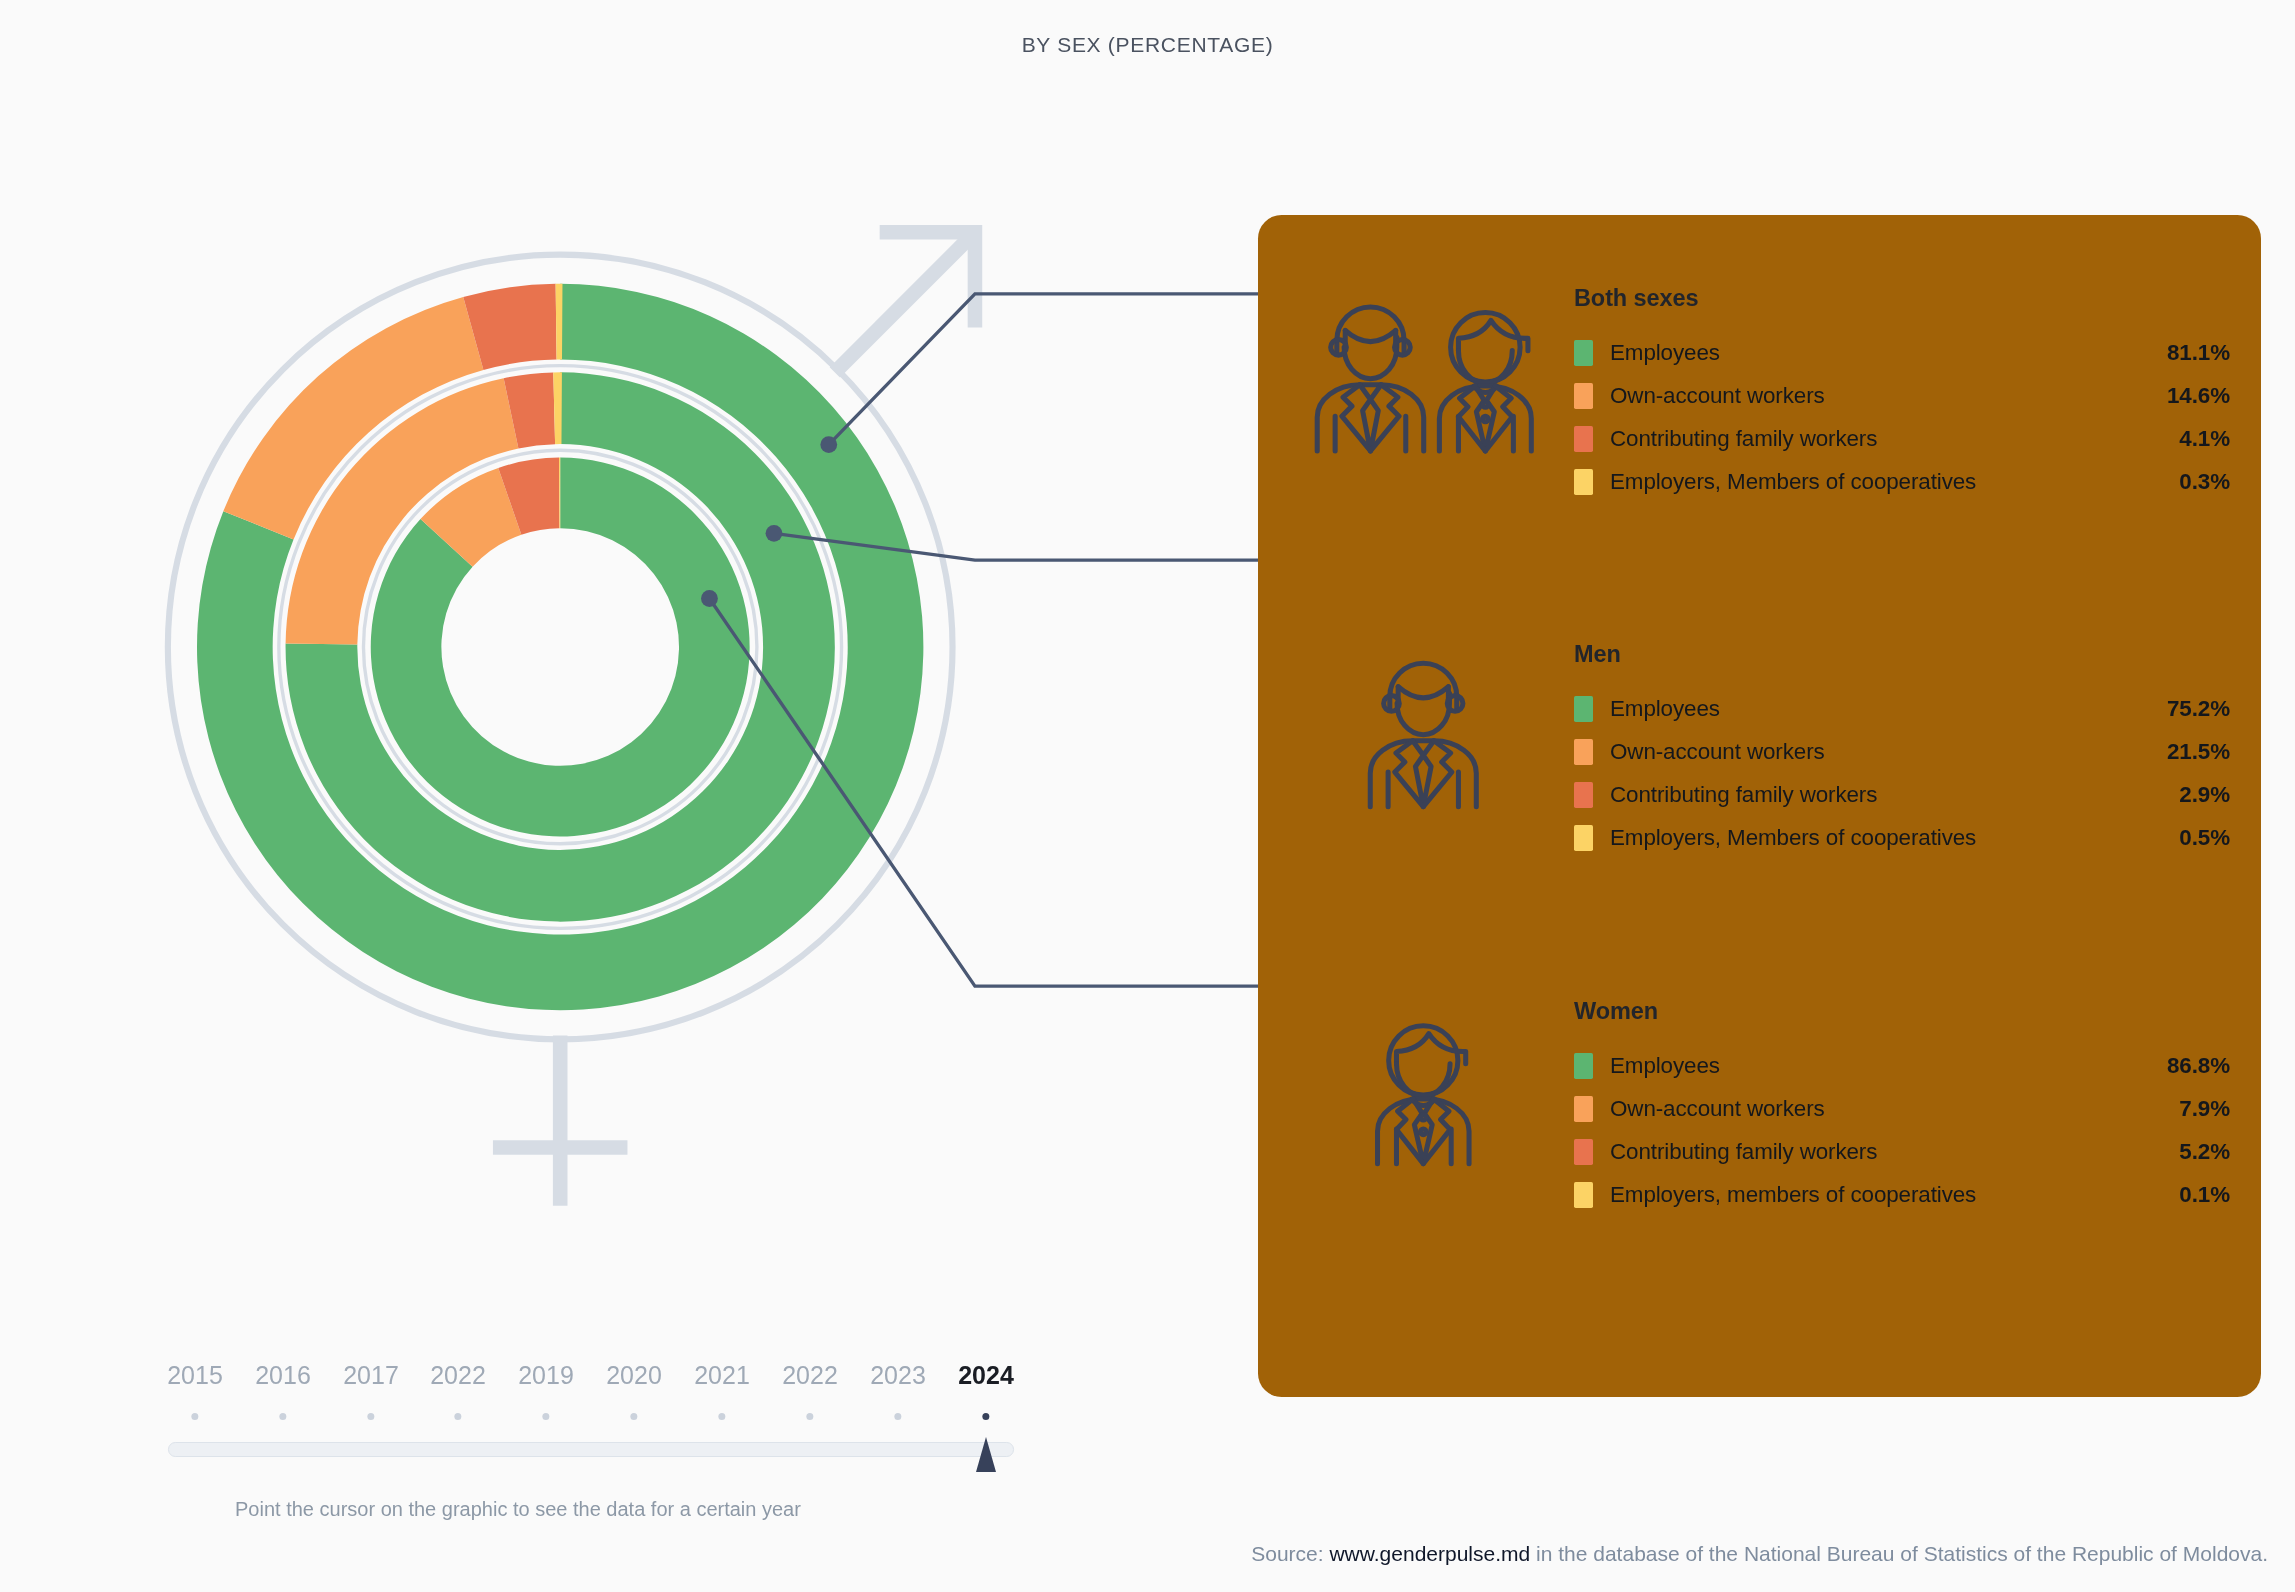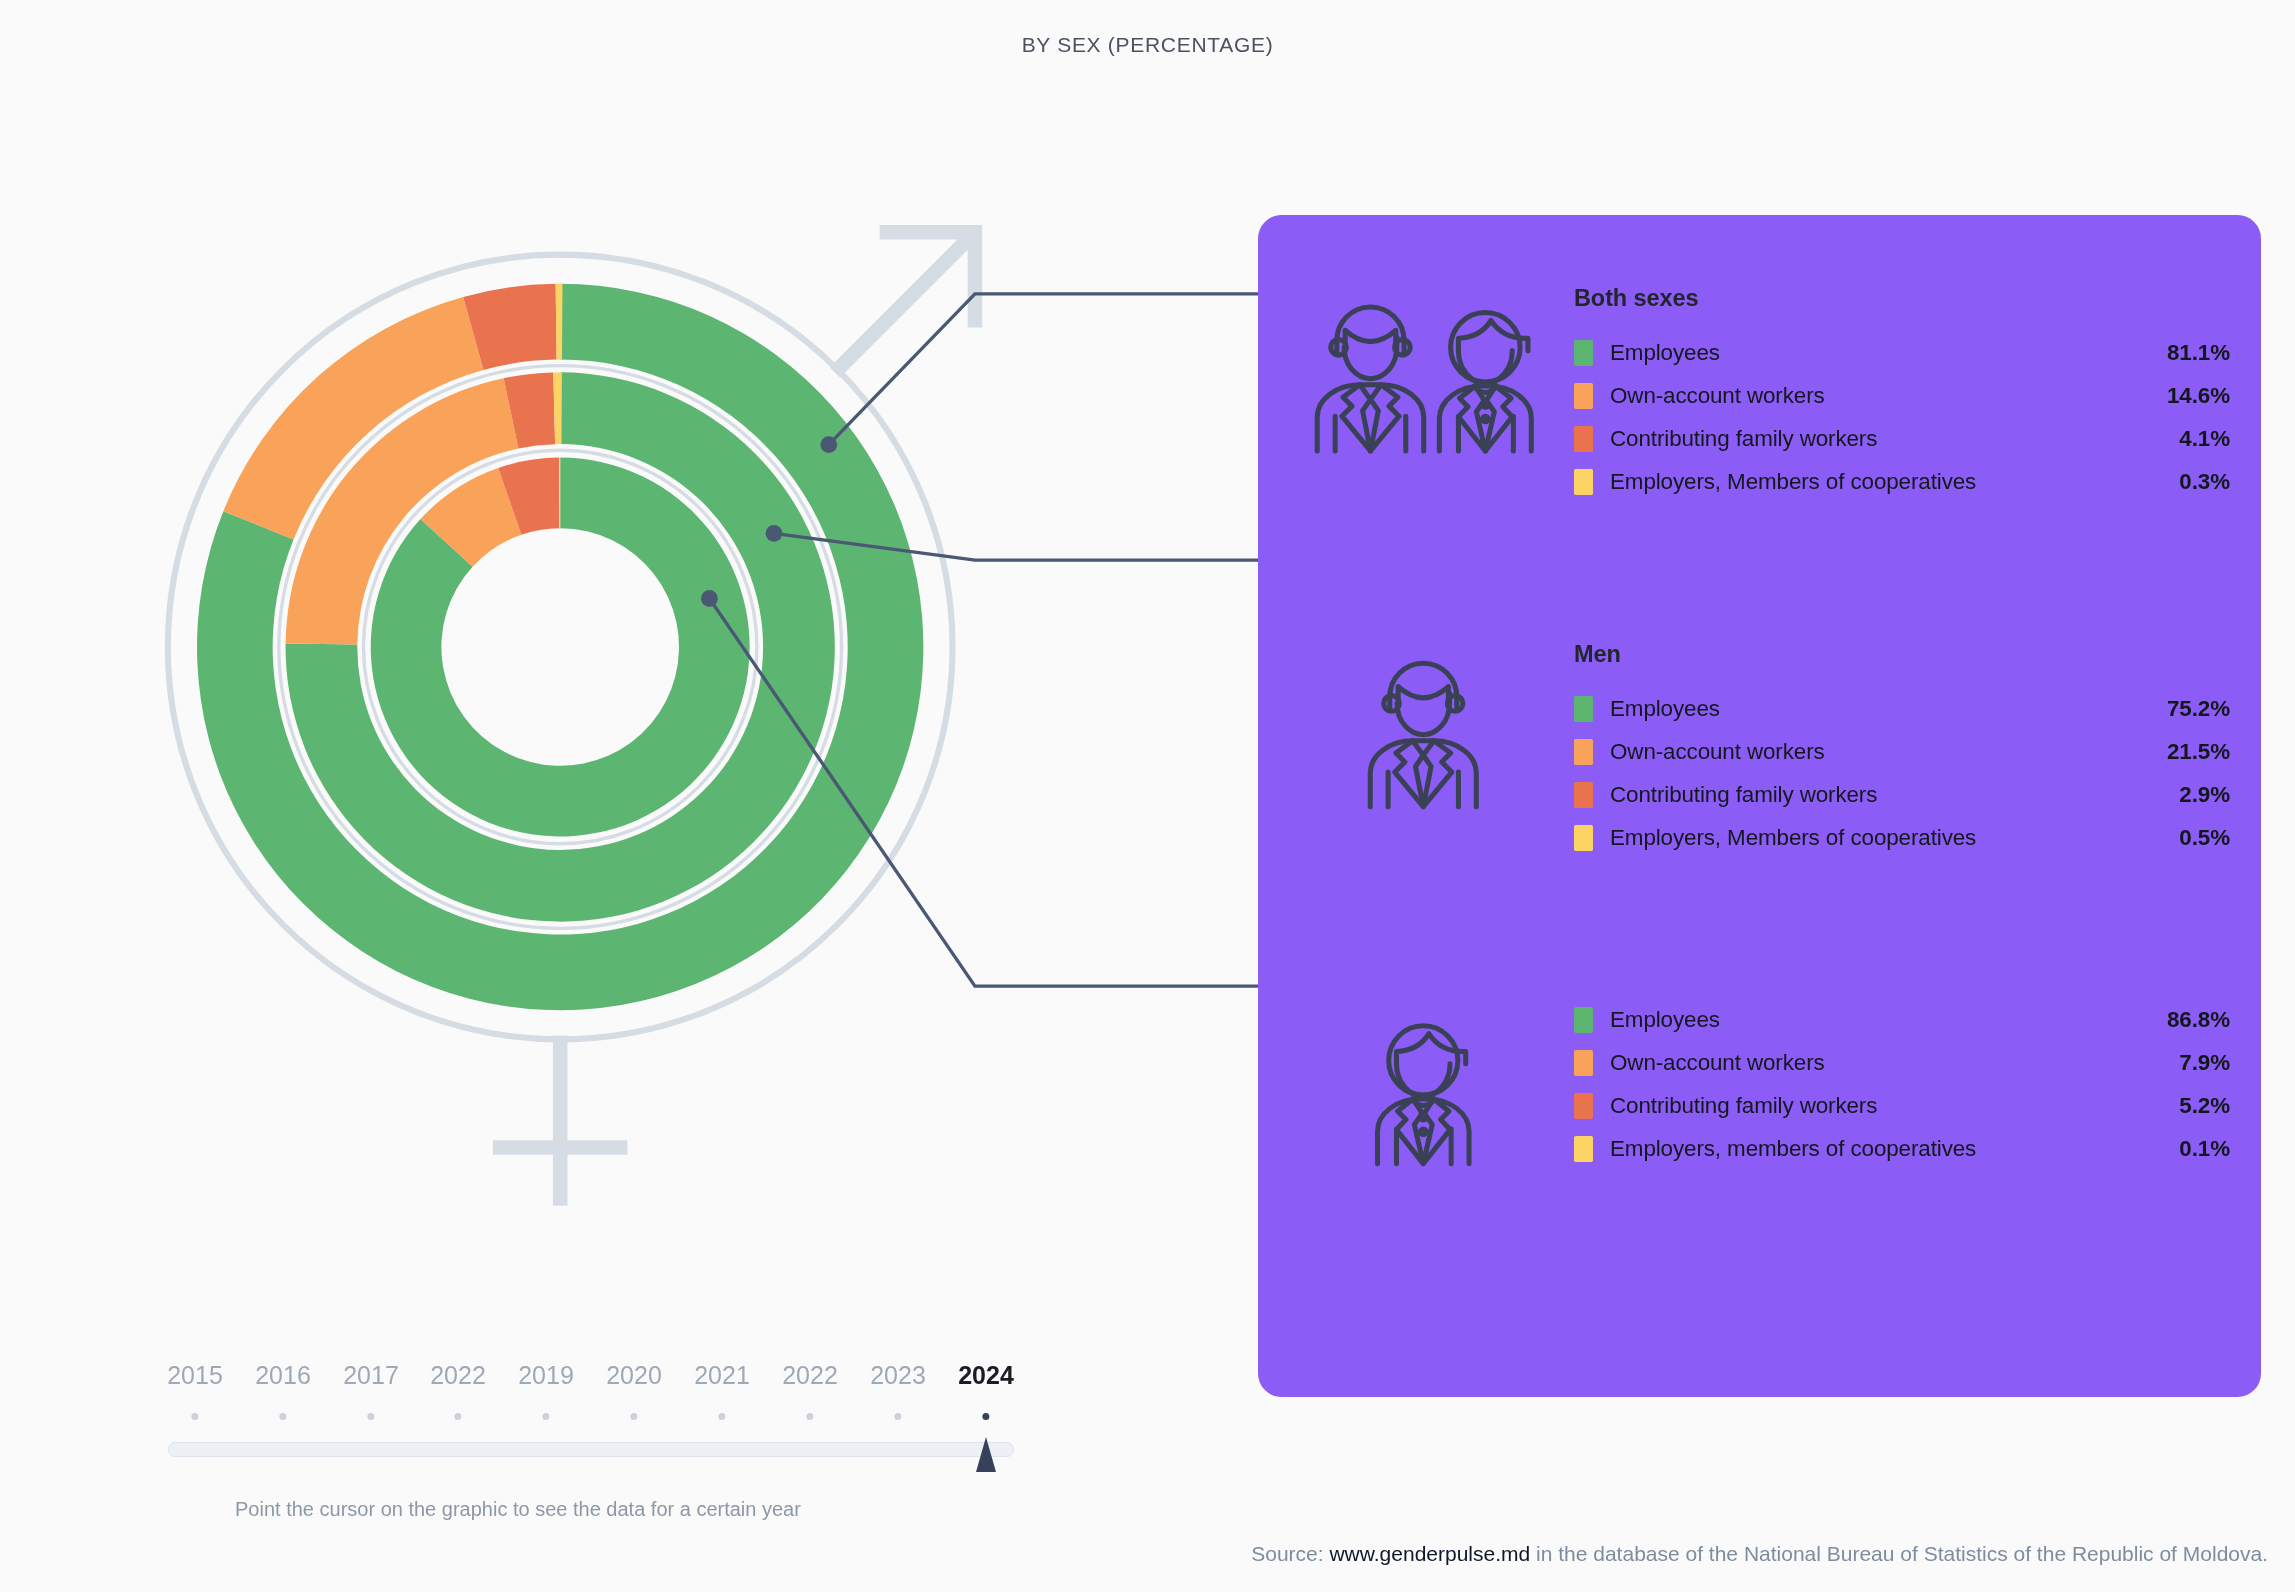--- a/index.html
+++ b/index.html
@@ -24,21 +24,21 @@
   }
 
   
   #chart-area { position: absolute; left: 95px; top: 179px; width: 1177px; height: 1177px; }
   #donut-svg { position: absolute; left: 0; top: 0; }
 
   
   #legend-panel {
     position: absolute; left: 1258px; top: 215px;
     width: 1003px; height: 1182px;
-    background: #8b5cf6; border-radius: 23.5px;
+    background: #a16207; border-radius: 23.5px;
   }
   .legend-group { position: absolute; left: 0; width: 1003px; }
   #group-0 { top: 70px; }
   #group-1 { top: 426px; }
   #group-2 { top: 783px; }
 
   .group-icon { position: absolute; left: 48px; top: 5.6px; }
   .group-body { position: absolute; left: 316px; top: 0; width: 656px; }
   .group-title {
     font-size: 23.5px; font-weight: 700; color: #22252B;
@@ -251,20 +251,21 @@
           <path d="M26 285 v-58 a76 58 0 0 1 76 -58 h12 a76 58 0 0 1 76 58 v58"></path>
           <path d="M88 169 a22 20 0 0 0 40 0"></path>
           <path d="M90 169 l16 26 l-14 20 l16 70 M126 169 l-16 26 l14 20 l-16 70"></path>
           <path d="M90 169 l-28 22 l15 15 l-17 18 l48 61 M126 169 l28 22 l-15 15 l17 18 l-48 61"></path>
           <circle cx="108" cy="202" r="5"></circle>
             <circle cx="108" cy="228" r="5"></circle>
           <path d="M60 285 v-62 M158 285 v-62"></path>
         </svg>
       </div>
       <div class="group-body">
+        <div class="group-title">Women</div>
         <div class="legend-row">
           <span class="swatch" style="background:#5CB571"></span>
           <span class="legend-label">Employees</span>
           <span class="legend-value">86.8%</span>
         </div>
         <div class="legend-row">
           <span class="swatch" style="background:#F9A25A"></span>
           <span class="legend-label">Own-account workers</span>
           <span class="legend-value">7.9%</span>
         </div>

